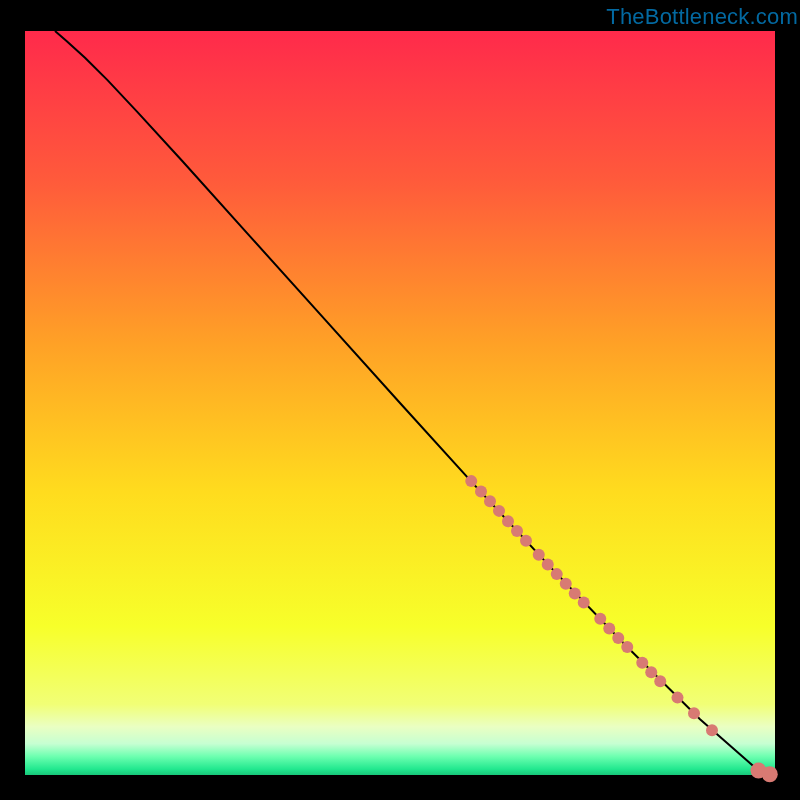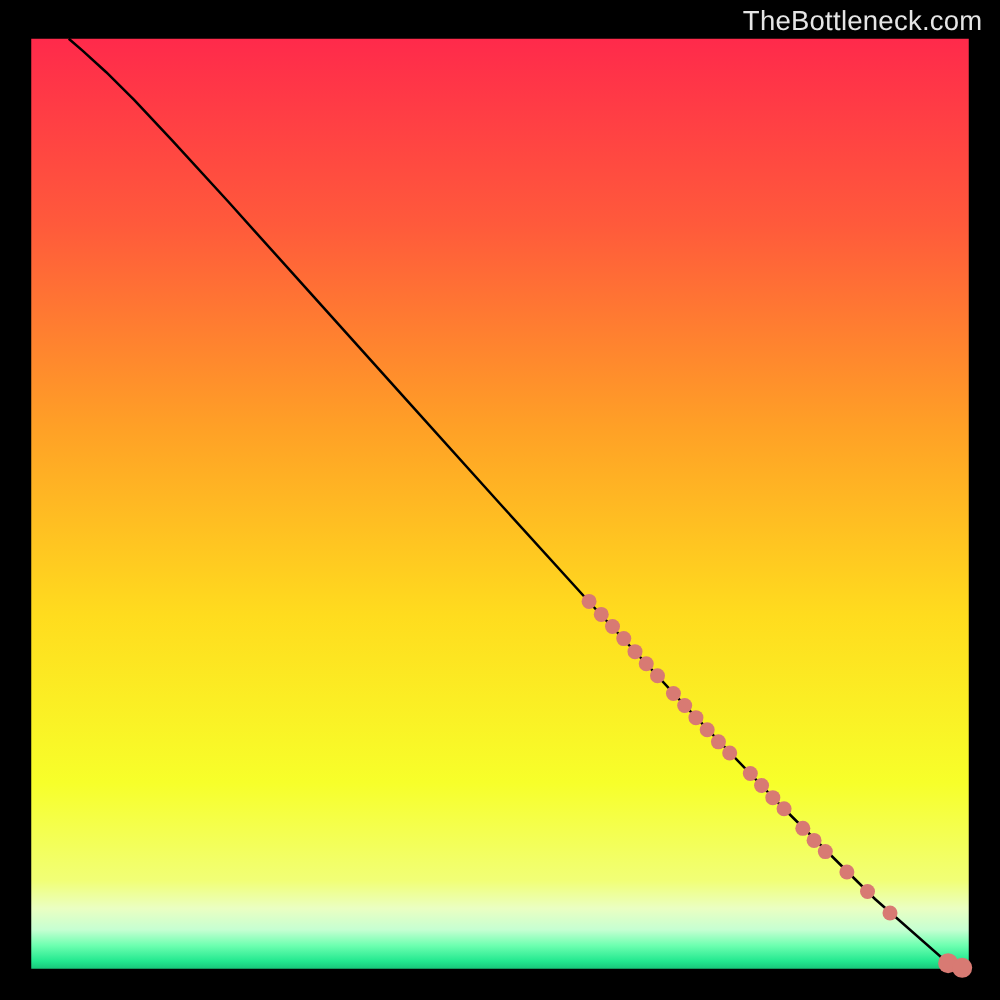--- a/index.html
+++ b/index.html
@@ -11,25 +11,25 @@
     overflow: hidden;
   }
   .stage {
     position: relative;
     width: 800px;
     height: 800px;
   }
   .attribution {
     position: absolute;
     top: 4px;
-    right: 14px;
+    right: 2px;
     font-family: Arial, Helvetica, sans-serif;
     font-size: 22px;
     font-weight: 500;
-    color: #e5e5e5;
+    color: #0369a1;
     letter-spacing: 0.2px;
   }
   svg.plot {
     position: absolute;
     left: 0;
     top: 0;
   }
 </style>
 </head>
 <body>

